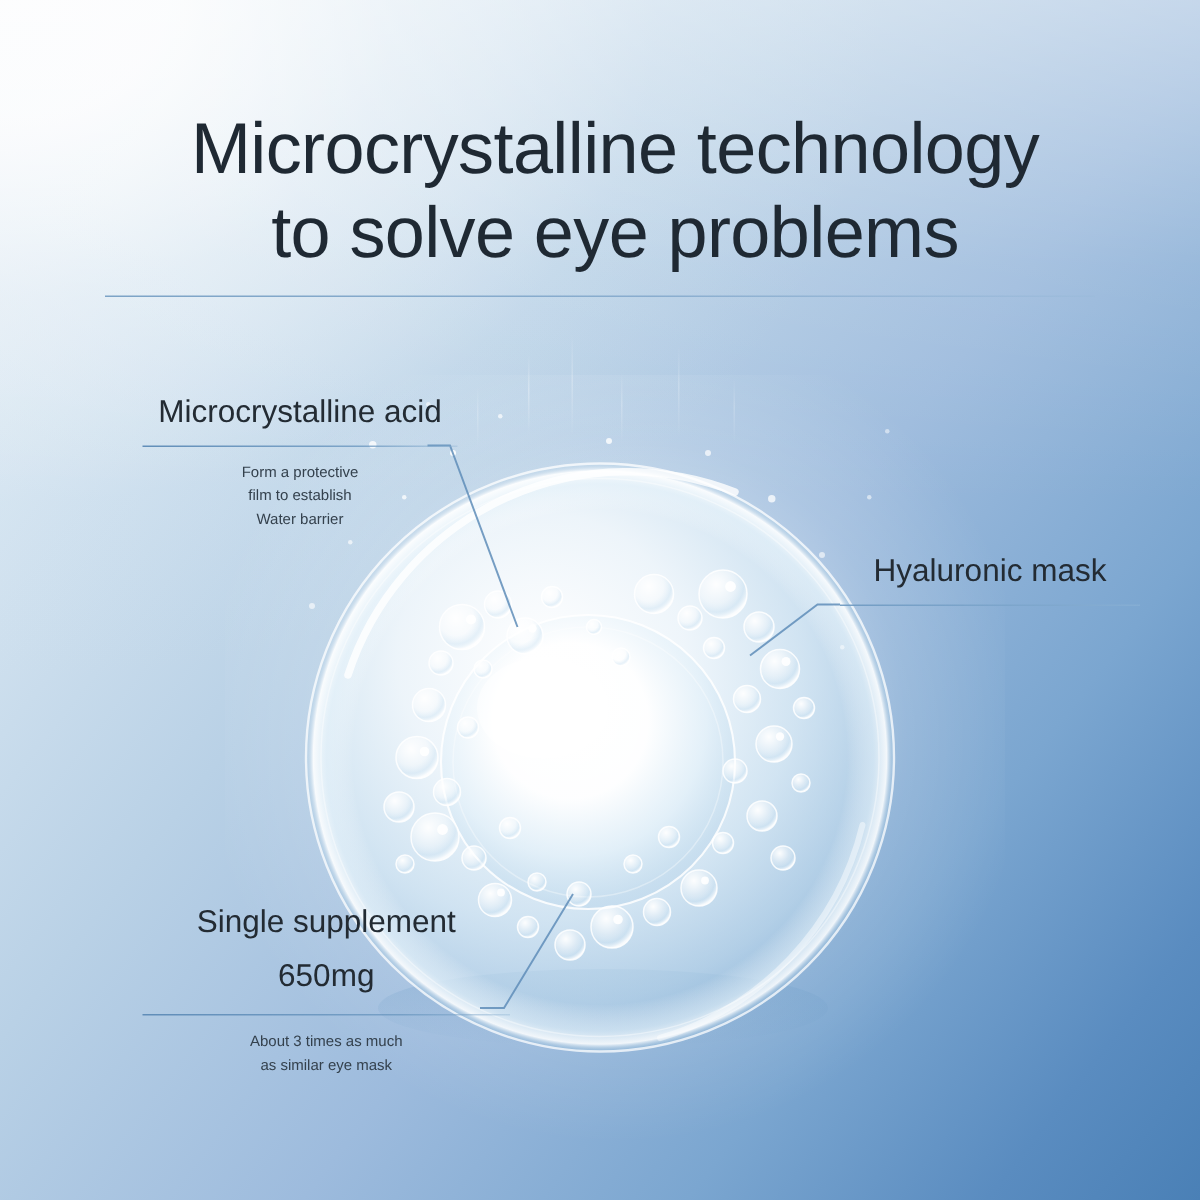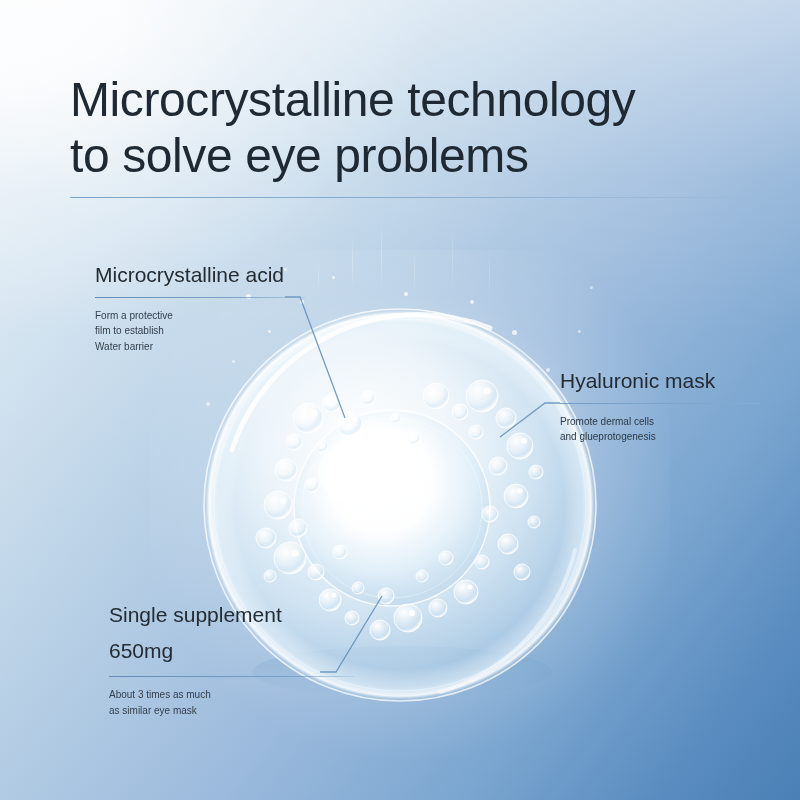--- a/index.html
+++ b/index.html
@@ -6,20 +6,21 @@
   body{
     width:800px;height:800px;overflow:hidden;
     font-family:"Liberation Sans",sans-serif;
     background:#b9d0e6;
   }
   #poster{
     position:relative;width:800px;height:800px;overflow:hidden;
     background:
       radial-gradient(120% 95% at 2% 0%, #fbfcfd 0%, rgba(251,252,253,0.92) 10%, rgba(236,243,248,0.55) 26%, rgba(209,227,241,0.18) 44%, rgba(190,214,235,0) 60%),
       linear-gradient(128deg,#eef4f8 0%,#d6e5f1 18%,#b9d1e6 38%,#9dbbdd 58%,#7ba6d0 76%,#5a8cc0 90%,#4a80b6 100%);
+    text-align: center;
   }
   
   .bloom{
     position:absolute;left:150px;top:250px;width:520px;height:520px;
     background:radial-gradient(circle at 50% 45%, rgba(255,255,255,0.85) 0%, rgba(255,255,255,0.45) 26%, rgba(255,255,255,0.14) 50%, rgba(255,255,255,0) 72%);
     pointer-events:none;
   }
   .veil{
     position:absolute;left:0;top:0;width:800px;height:800px;
     background:linear-gradient(180deg, rgba(255,255,255,0.40) 0%, rgba(255,255,255,0.10) 22%, rgba(255,255,255,0) 42%);
@@ -209,25 +210,23 @@
     <div class="c-title">Microcrystalline acid</div>
     <div class="c-line"></div>
     <div class="c-body">Form a protective
 film to establish
 Water barrier</div>
   </div>
 
   <div class="callout right" style="left:560px;top:366px;width:200px;">
     <div class="c-title">Hyaluronic mask</div>
     <div class="c-line"></div>
-    <div class="c-body">Promote dermal cells
-and glueprotogenesis</div>
-  </div>
-
-  <div class="callout left" style="left:109px;top:597px;width:245px;">
+  </div>
+
+  <div class="callout left" style="left:95px;top:597px;width:245px;">
     <div class="c-title" style="line-height:1.72;">Single supplement
 650mg</div>
     <div class="c-line"></div>
     <div class="c-body">About 3 times as much
 as similar eye mask</div>
   </div>
 
 </div>
 
 </body></html>

